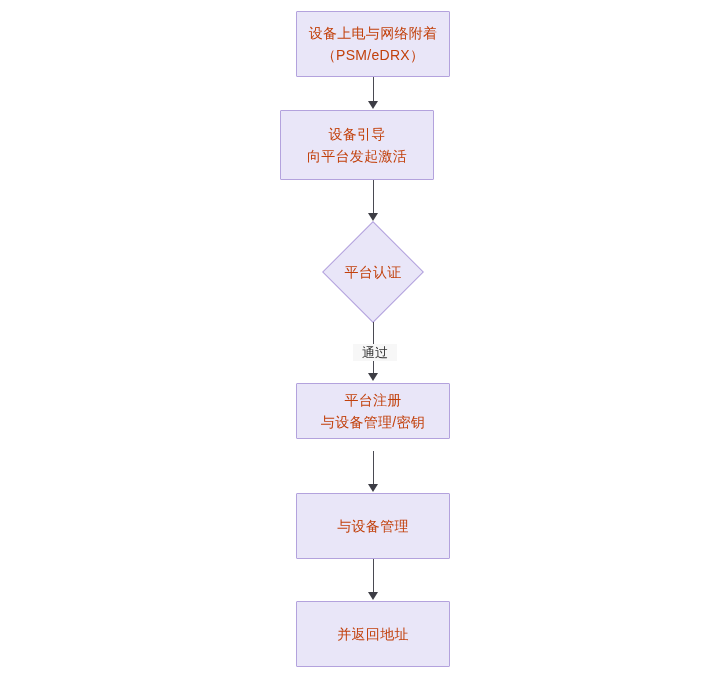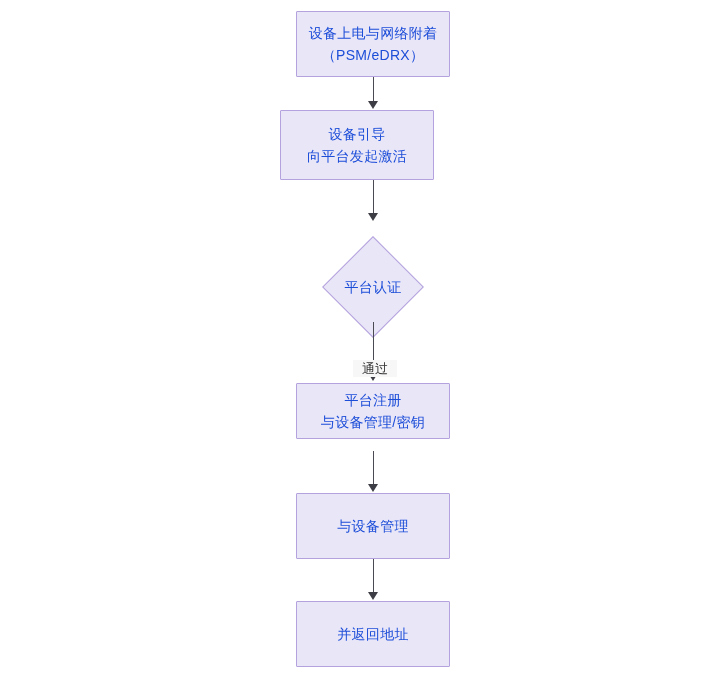--- a/index.html
+++ b/index.html
@@ -23,21 +23,21 @@
   }
   
   .node {
     position: absolute;
     box-sizing: border-box;
     display: flex;
     flex-direction: column;
     align-items: center;
     justify-content: center;
     text-align: center;
-    color: #1d4ed8;
+    color: #c2410c;
     font-size: 14px;
     line-height: 22px;
     letter-spacing: 0.3px;
   }
   .node.process {
     background: #e9e6f8;
     border: 1.6px solid #b3a2dd;
     border-radius: 1px;
   }
   .node .line {
@@ -105,28 +105,28 @@
   <div class="arrowhead" style="left:368px; top:101px;"></div>
 
   <div class="node process" style="left:280px; top:110px; width:154px; height:70px;">
     <span class="line">设备引导</span>
     <span class="line">向平台发起激活</span>
   </div>
 
   <div class="connector" style="left:373px; top:180px; height:34px;"></div>
   <div class="arrowhead" style="left:368px; top:213px;"></div>
 
-  <div class="node decision" style="left:321px; top:236px; width:104px; height:102px;">
+  <div class="node decision" style="left:321px; top:221px; width:104px; height:102px;">
     <span class="diamond-shape"></span>
     <span class="line diamond-label">平台认证</span>
   </div>
 
   <div class="connector" style="left:373px; top:322px; height:53px;"></div>
   <div class="arrowhead" style="left:368px; top:373px;"></div>
-  <div class="edge-label" style="left:353px; top:360px; width:40px;">通过</div>
+  <div class="edge-label" style="left:353px; top:344px; width:40px;">通过</div>
 
   <div class="node process" style="left:296px; top:383px; width:154px; height:56px;">
     <span class="line">平台注册</span>
     <span class="line">与设备管理/密钥</span>
   </div>
 
   <div class="connector" style="left:373px; top:451px; height:34px;"></div>
   <div class="arrowhead" style="left:368px; top:484px;"></div>
 
   <div class="node process" style="left:296px; top:493px; width:154px; height:66px;">

